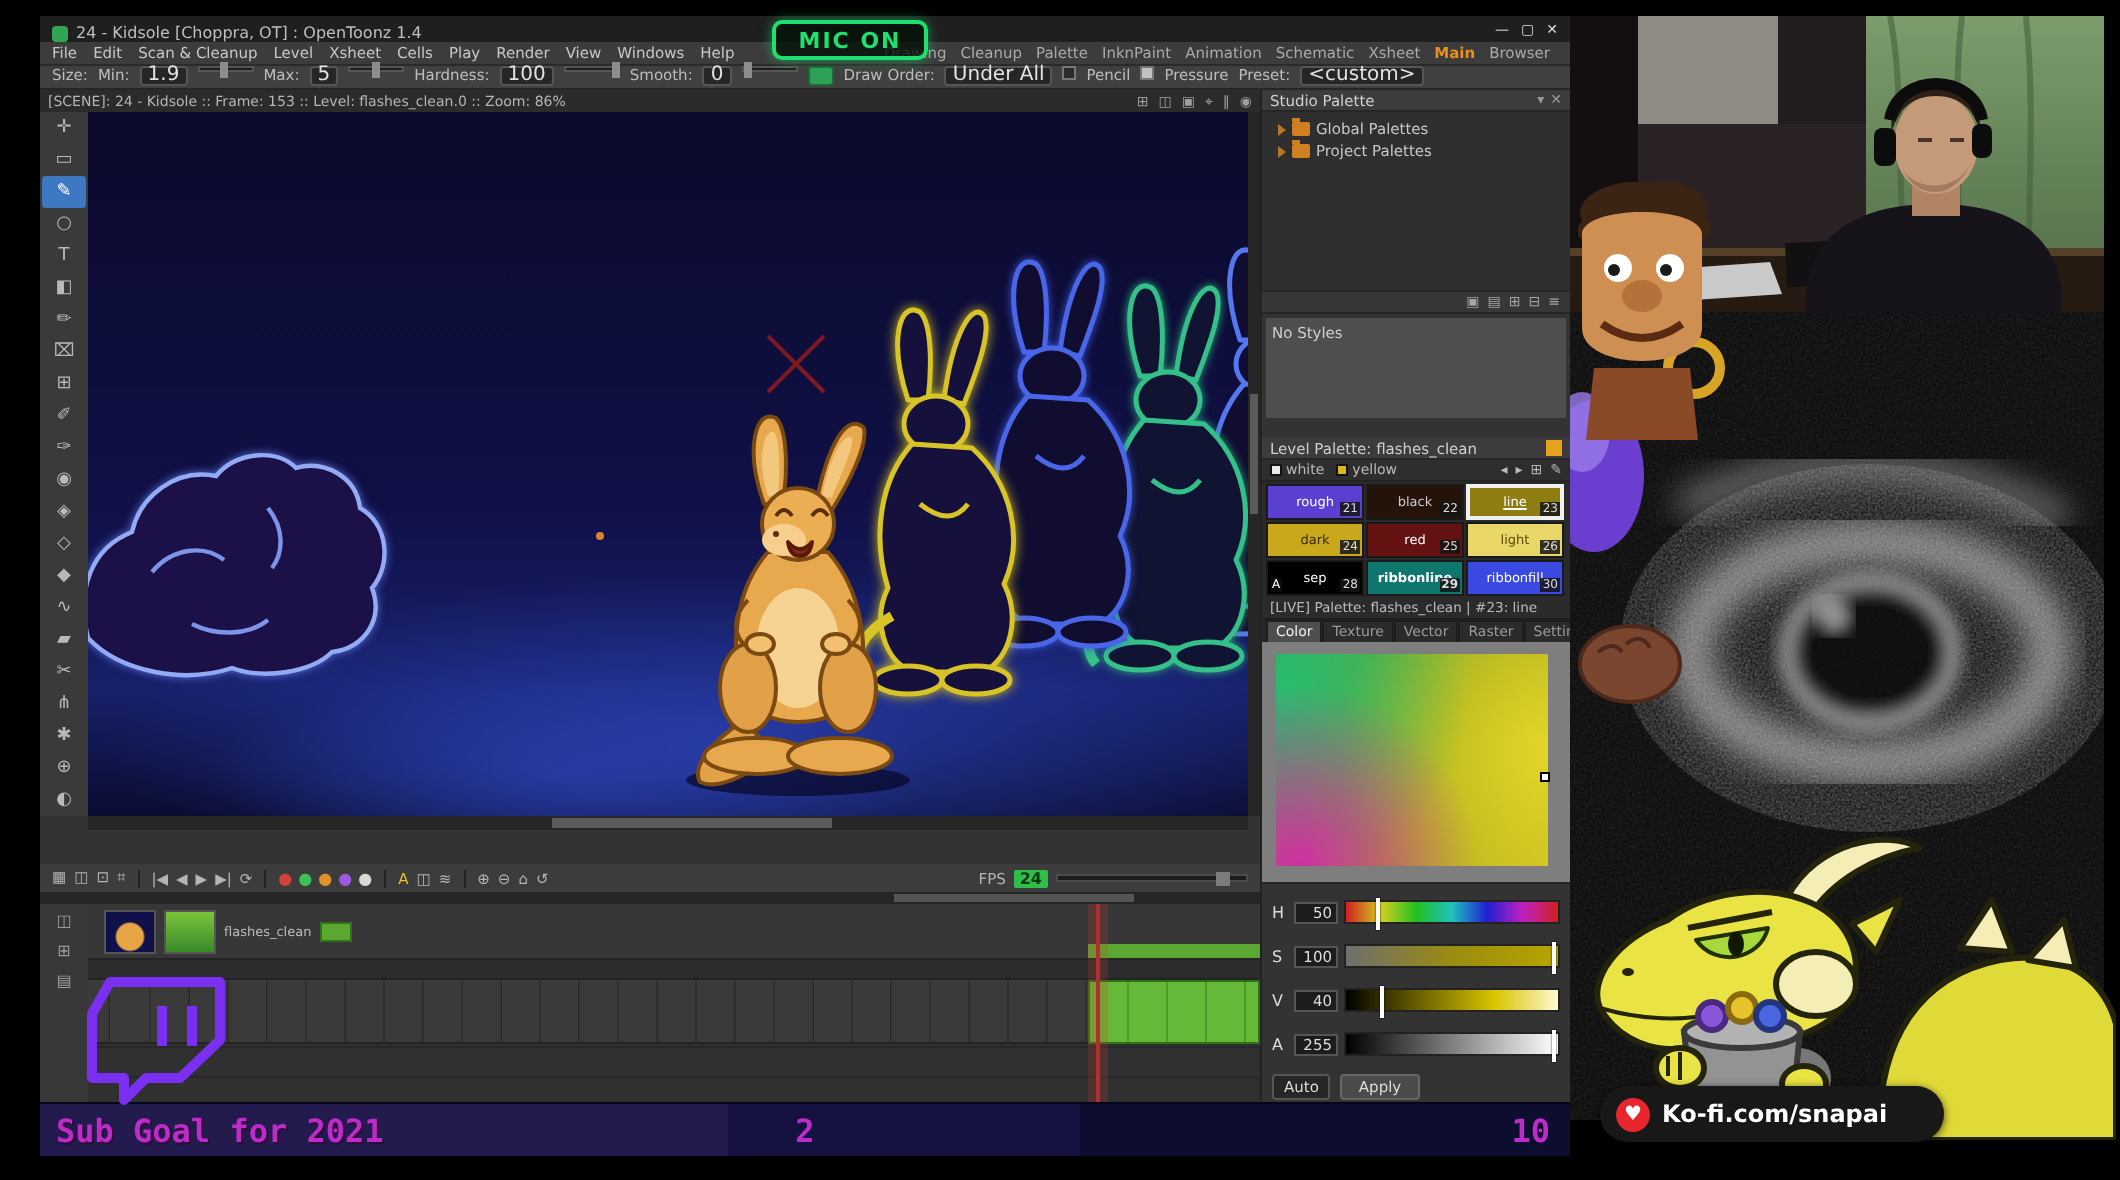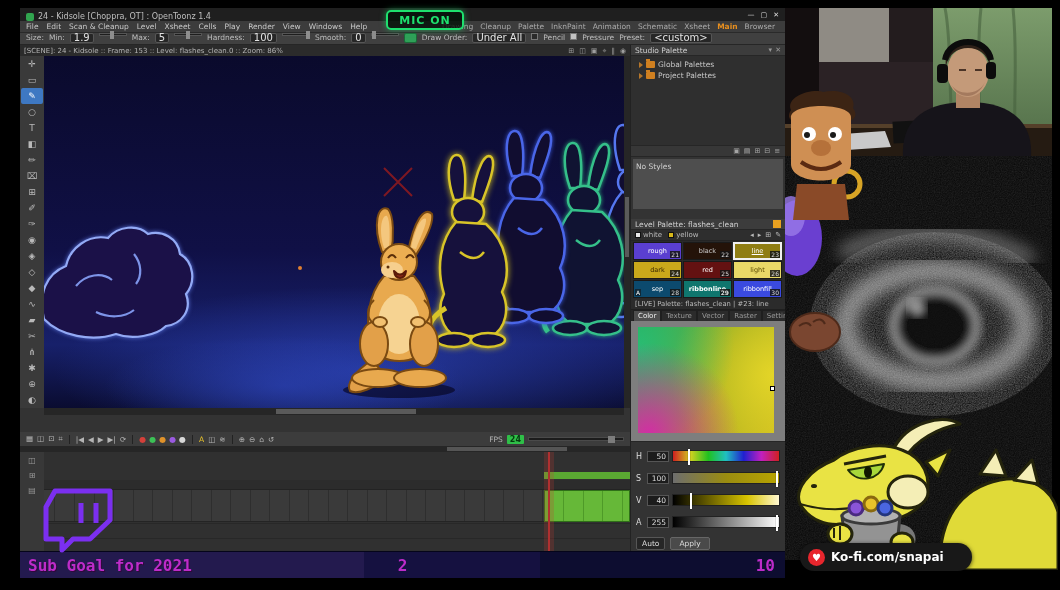--- a/index.html
+++ b/index.html
@@ -423,20 +423,26 @@
         </div>
 
       <div class="xsheet">
         <div class="xstrip">
 
         <span>◫</span>
             <span>⊞</span>
             <span>▤</span>
           </div>
         <div class="xcontent">
+          <div class="xheader">
+            <span class="thumb orange"></span>
+            <span class="thumb green"></span>
+            <span class="lvl-name">flashes_clean</span>
+            <span class="lvl-tag"></span>
+          </div>
           <div class="cells-green-thin"></div>
           <div class="fnums">
             
           <span class="fnum">52</span><span class="fnum">56</span><span class="fnum">60</span><span class="fnum">64</span><span class="fnum">68</span><span class="fnum">72</span><span class="fnum">76</span><span class="fnum">80</span><span class="fnum">84</span><span class="fnum">88</span><span class="fnum">92</span><span class="fnum">96</span><span class="fnum">100</span><span class="fnum">104</span><span class="fnum">108</span><span class="fnum">112</span><span class="fnum">116</span><span class="fnum">120</span><span class="fnum">124</span><span class="fnum">128</span><span class="fnum">132</span><span class="fnum">136</span><span class="fnum">140</span><span class="fnum">144</span><span class="fnum">148</span><span class="fnum">152</span><span class="fnum">156</span><span class="fnum">160</span><span class="fnum">164</span></div>
           <div class="cellsband"></div>
           <div class="cells-green"></div>
           <div class="lowerband"></div>
           <div class="playcol"></div>
           <div class="playhead"></div>
         </div>
@@ -535,21 +541,21 @@
             <span class="num">25</span>
             <span class="flag"></span>
           </div>
 
           <div class="swatch" style="background: rgb(233, 216, 103); color: rgb(90, 74, 0);">
             <span class="swl">light</span>
             <span class="num">26</span>
             <span class="flag"></span>
           </div>
 
-          <div class="swatch" style="background: #0c4a6e; color: rgb(255, 255, 255);">
+          <div class="swatch" style="background: #000000; color: rgb(255, 255, 255);">
             <span class="swl">sep</span>
             <span class="num">28</span>
             <span class="flag">A</span>
           </div>
 
           <div class="swatch" style="background: #0f766e; color: rgb(255, 255, 255); font-weight: bold;">
             <span class="swl">ribbonline</span>
             <span class="num">29</span>
             <span class="flag"></span>
           </div>

